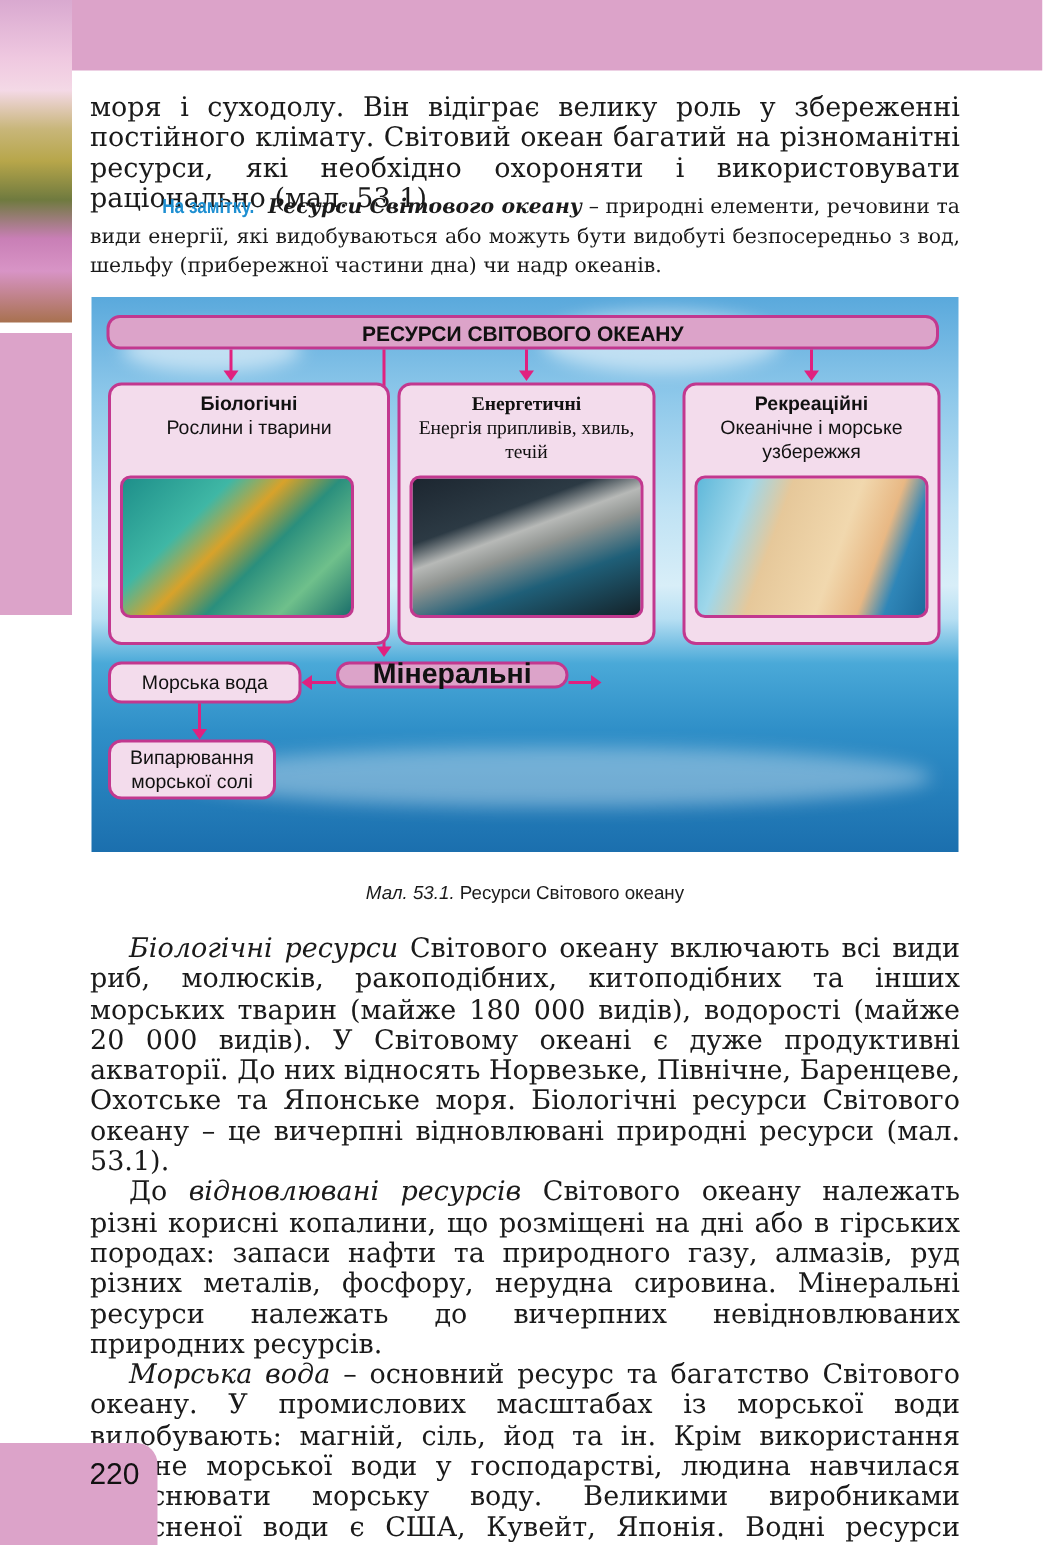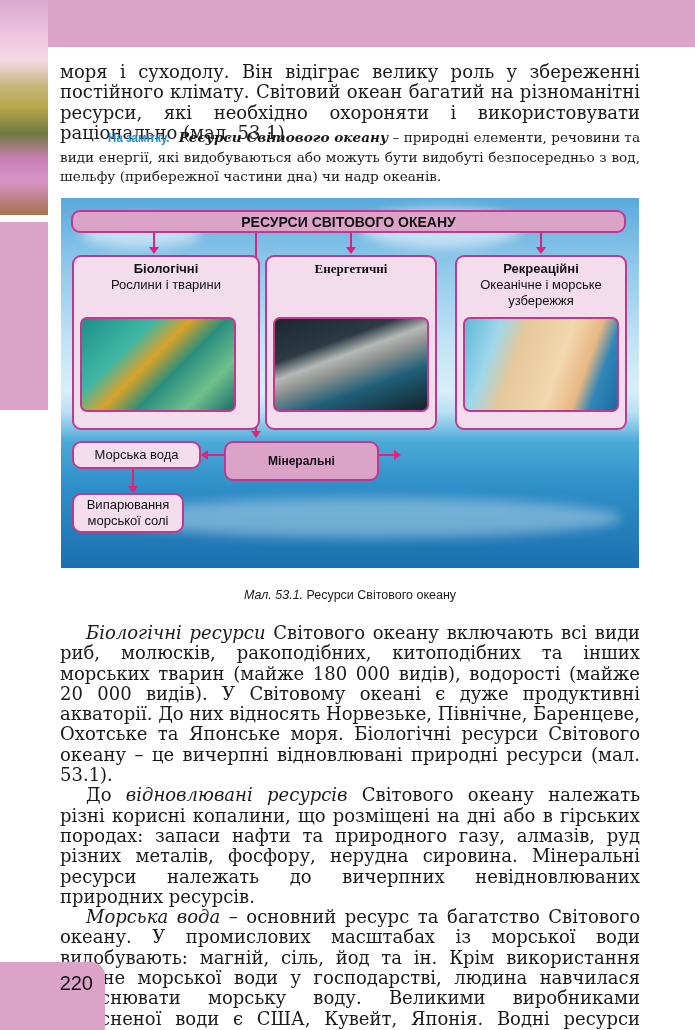--- a/index.html
+++ b/index.html
@@ -67,29 +67,30 @@
   <div class="line" style="left:194px;top:35px;width:2px;height:200px;"></div>
   <div class="arrow-down" style="left:190px;top:233px;"></div>
 
   <div class="box" style="left:11px;top:57px;width:188px;height:175px;">
     <div class="ttl">Біологічні</div>
     <div>Рослини і тварини</div>
     <div class="photo" style="left:6px;top:60px;width:156px;height:95px;background:linear-gradient(135deg,#1e8f8a 0%,#3fb7a5 30%,#d8a22a 45%,#2a8f7d 60%,#6fc08b 80%,#1b6f6b 100%);"></div>
   </div>
   <div class="box" style="left:204px;top:57px;width:172px;height:175px;font-family:Liberation Serif, serif;">
     <div class="ttl">Енергетичні</div>
+    <div>Енергія припливів, хвиль, течій</div>
     <div class="photo" style="left:6px;top:60px;width:156px;height:95px;background:linear-gradient(160deg,#1c2630 0%,#2c3a44 30%,#b7b9b7 42%,#8f9390 52%,#1f5f78 70%,#142229 100%);"></div>
   </div>
   <div class="box" style="left:394px;top:57px;width:172px;height:175px;">
     <div class="ttl">Рекреаційні</div>
     <div>Океанічне і морське узбережжя</div>
     <div class="photo" style="left:6px;top:60px;width:156px;height:95px;background:linear-gradient(110deg,#5fb8da 0%,#9fd7ea 20%,#e6c89a 35%,#f1d8ae 60%,#e8b884 75%,#2f86b8 85%,#1d6b9c 100%);"></div>
   </div>
 
-  <div class="pill" style="left:163px;top:243px;width:155px;height:40px;font-size:12px;text-align:right;">Мінеральні</div>
+  <div class="pill" style="left:163px;top:243px;width:155px;height:18px;font-size:19px;text-align:right;">Мінеральні</div>
   <div class="line" style="left:146px;top:256px;width:17px;height:2px;"></div>
   <div class="arrow-left" style="left:140px;top:252px;"></div>
   <div class="line" style="left:318px;top:256px;width:15px;height:2px;"></div>
   <div class="arrow-right" style="left:333px;top:252px;"></div>
 
   <div class="box" style="left:11px;top:243px;width:129px;height:28px;display:flex;align-items:center;justify-content:center;">
     <span>Морська вода</span>
   </div>
   <div class="line" style="left:71px;top:271px;width:2px;height:18px;"></div>
   <div class="arrow-down" style="left:67px;top:288px;"></div>

